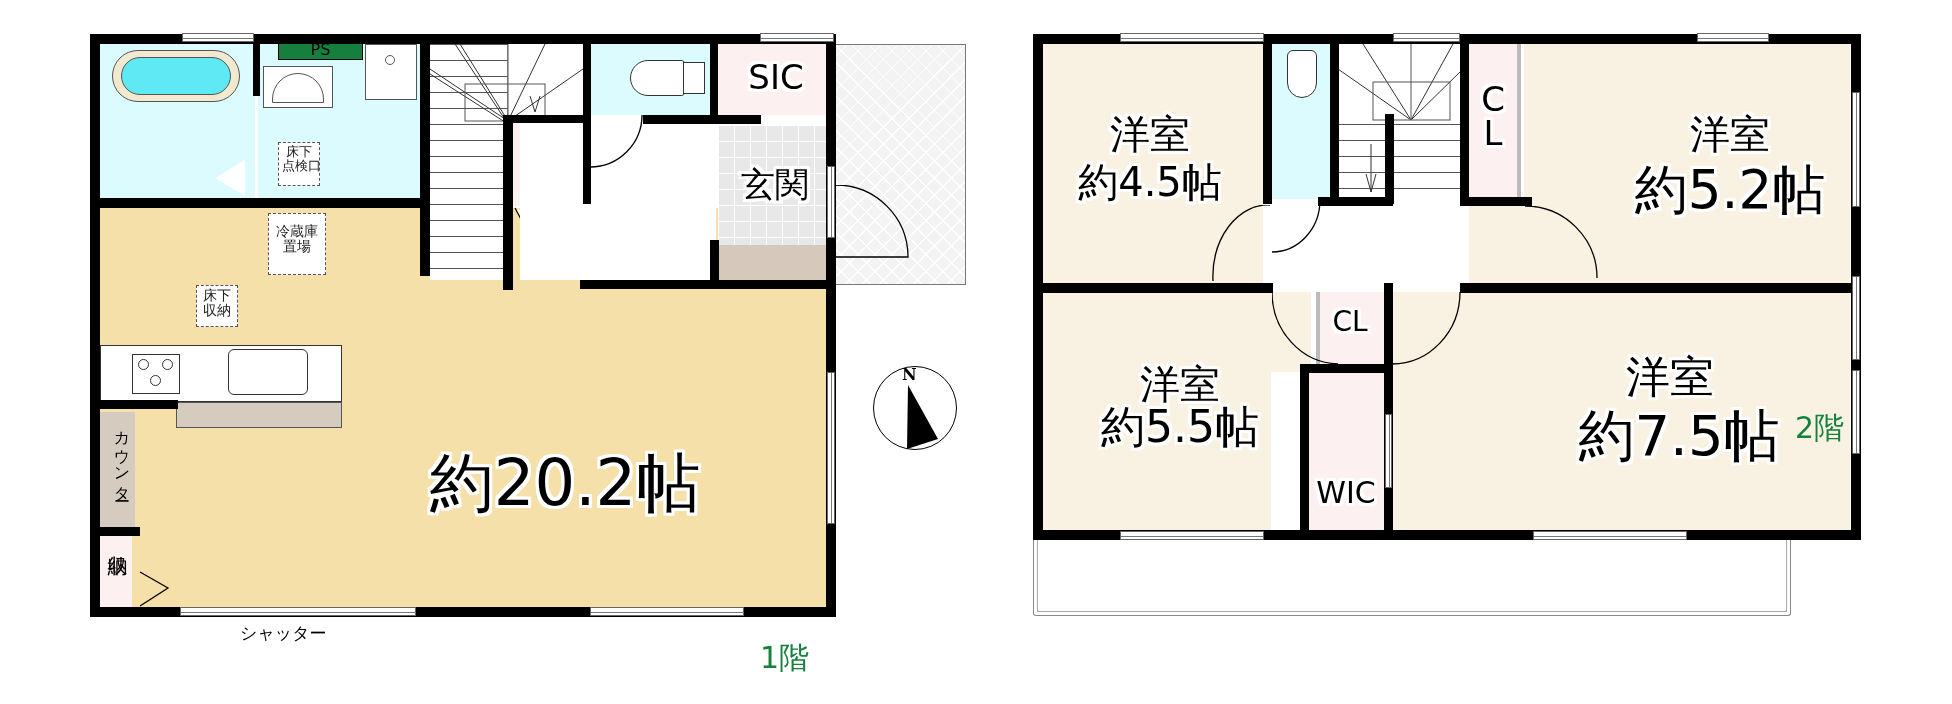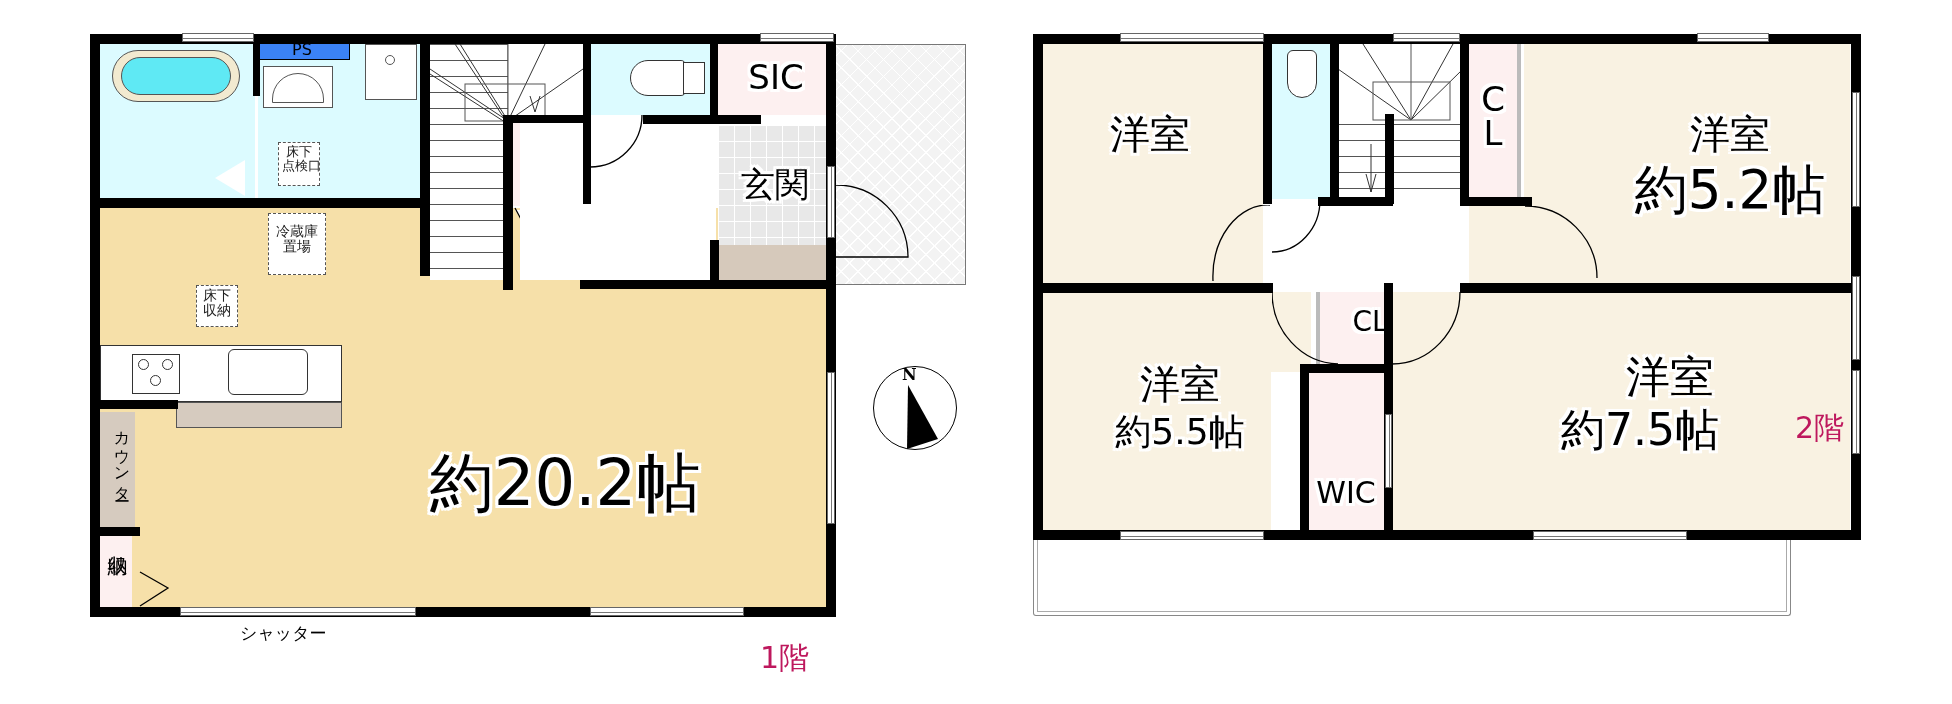--- a/index.html
+++ b/index.html
@@ -9,39 +9,39 @@
   .room{position:absolute;box-sizing:border-box;}
   .lbl{position:absolute;color:#000;text-align:center;white-space:nowrap;line-height:1.12;
        text-shadow:-3px -3px 0 #fff,3px -3px 0 #fff,-3px 3px 0 #fff,3px 3px 0 #fff,0 3px 0 #fff,0 -3px 0 #fff,3px 0 0 #fff,-3px 0 0 #fff;}
   .small-lbl{position:absolute;font-size:13px;line-height:1.1;text-align:center;background:#fff;border:1.5px dashed #555;box-sizing:border-box;padding:2px 3px;color:#222;}
   .win{position:absolute;background:#fff;border:1.5px solid #666;box-sizing:border-box;}
   .win.h::after{content:"";position:absolute;left:0;right:0;top:50%;border-top:1px solid #777;}
   .win.v::after{content:"";position:absolute;top:0;bottom:0;left:50%;border-left:1px solid #777;}
   .tile{background-color:#e8e8e8;background-image:linear-gradient(#fff 1px,transparent 1px),linear-gradient(90deg,#fff 1px,transparent 1px);background-size:16px 16px;}
   .hatch{background-color:#f3f3f3;background-image:repeating-linear-gradient(45deg,#fff 0 1px,transparent 1px 12px),repeating-linear-gradient(-45deg,#fff 0 1px,transparent 1px 12px);}
   .stairs{background-color:#fff;background-image:linear-gradient(#555 1px,transparent 1px);background-size:100% 16px;}
-  .floor-label{position:absolute;font-size:30px;color:#be185d;}
+  .floor-label{position:absolute;font-size:30px;color:#15803d;}
 </style>
 </head>
 <body>
 
 <div class="abs" style="left:0;top:0;width:990px;height:704px;">
 
   <div class="room hatch" style="left:836px;top:44px;width:130px;height:241px;border:1px solid #777;border-left:none;"></div>
 
   <div class="room" style="left:100px;top:208px;width:726px;height:399px;background:#f6e0a9;"></div>
 
   <div class="room" style="left:100px;top:44px;width:155px;height:154px;background:#dcfbff;"></div>
   <div class="abs" style="left:112px;top:50px;width:128px;height:52px;border-radius:26px;background:#f2ead0;border:1.5px solid #555;">
     <div class="abs" style="left:8px;top:6px;width:110px;height:38px;border-radius:19px;background:#5fe9f4;border:1px solid #555;"></div>
   </div>
   <div class="abs" style="left:215px;top:160px;width:0;height:0;border-top:18px solid transparent;border-bottom:18px solid transparent;border-right:30px solid #fff;"></div>
 
   <div class="room" style="left:258px;top:44px;width:162px;height:154px;background:#dcfbff;"></div>
-  <div class="room" style="left:254px;top:44px;width:96px;height:16px;background:#3b82f6;border:1.5px solid #000;border-top:none;">
+  <div class="room" style="left:278px;top:44px;width:85px;height:16px;background:#15803d;border:1.5px solid #000;border-top:none;">
     <span class="lbl" style="left:0;right:0;top:-3px;font-size:16px;text-shadow:none;">PS</span>
   </div>
   <div class="abs" style="left:263px;top:66px;width:70px;height:42px;background:#fff;border:1.5px solid #555;">
     <div class="abs" style="left:8px;top:6px;width:52px;height:30px;border-radius:26px 26px 0 0;border:1.2px solid #555;"></div>
   </div>
   <div class="abs" style="left:365px;top:44px;width:52px;height:56px;background:#fff;border:1.5px solid #555;">
     <div class="abs" style="left:19px;top:10px;width:10px;height:10px;border-radius:50%;border:1px solid #555;"></div>
   </div>
   <div class="small-lbl" style="left:278px;top:142px;width:42px;height:44px;white-space:pre;">床下
 点検口</div>
@@ -179,21 +179,21 @@
   <div class="room" style="left:272px;top:200px;width:188px;height:84px;background:#fff;"></div>
   <div class="room" style="left:469px;top:44px;width:52px;height:155px;background:#fdf0f0;border-right:4px solid #bbb;"></div>
   <span class="lbl" style="left:469px;top:82px;width:48px;font-size:34px;white-space:pre;line-height:1.0;">C
 L</span>
   <div class="room" style="left:524px;top:44px;width:326px;height:240px;background:#f9f2e2;"></div>
   <div class="room" style="left:469px;top:206px;width:60px;height:78px;background:#f9f2e2;"></div>
 
   <div class="room" style="left:43px;top:292px;width:228px;height:238px;background:#f9f2e2;"></div>
   <div class="room" style="left:271px;top:292px;width:40px;height:80px;background:#f9f2e2;"></div>
   <div class="room" style="left:316px;top:292px;width:68px;height:72px;background:#fdf0f0;border-left:4px solid #bbb;"></div>
-  <span class="lbl" style="left:316px;top:306px;width:68px;font-size:28px;margin-left:20px;">CL</span>
+  <span class="lbl" style="left:316px;top:306px;width:68px;font-size:28px;">CL</span>
   <div class="room" style="left:308px;top:372px;width:76px;height:158px;background:#fdf0f0;"></div>
   <span class="lbl" style="left:308px;top:432px;width:76px;font-size:30px;margin-top:44px;">WIC</span>
   <div class="room" style="left:392px;top:292px;width:458px;height:238px;background:#f9f2e2;"></div>
 
   <svg class="abs" style="left:210px;top:205px;" width="60" height="80">
       <path d="M60,0 A55,72 0 0 0 3,76" fill="none" stroke="#000" stroke-width="1.3"></path>
     </svg>
   <svg class="abs" style="left:272px;top:200px;" width="50" height="60">
       <path d="M48,0 A48,52 0 0 1 0,52" fill="none" stroke="#000" stroke-width="1.3"></path>
     </svg>
@@ -201,26 +201,27 @@
       <path d="M0,0 A72,72 0 0 1 72,72" fill="none" stroke="#000" stroke-width="1.3"></path>
     </svg>
   <svg class="abs" style="left:272px;top:292px;" width="70" height="80">
       <path d="M0,0 A68,72 0 0 0 66,72" fill="none" stroke="#000" stroke-width="1.3"></path>
     </svg>
   <svg class="abs" style="left:392px;top:292px;" width="70" height="80">
       <path d="M68,0 A68,72 0 0 1 0,72" fill="none" stroke="#000" stroke-width="1.3"></path>
     </svg>
 
   <span class="lbl" style="left:50px;top:112px;width:200px;font-size:40px;">洋室</span>
+  <span class="lbl" style="left:50px;top:160px;width:200px;font-size:40px;">約4.5帖</span>
   <span class="lbl" style="left:620px;top:112px;width:220px;font-size:40px;">洋室</span>
   <span class="lbl" style="left:620px;top:160px;width:220px;font-size:53px;">約5.2帖</span>
   <span class="lbl" style="left:80px;top:362px;width:200px;font-size:40px;">洋室</span>
-  <span class="lbl" style="left:80px;top:412px;width:200px;font-size:36px;text-align:center;">約5.5帖</span>
+  <span class="lbl" style="left:80px;top:402px;width:200px;font-size:44px;text-align:center;">約5.5帖</span>
   <span class="lbl" style="left:550px;top:352px;width:240px;font-size:44px;">洋室</span>
-  <span class="lbl" style="left:520px;top:405px;width:240px;font-size:44px;">約7.5帖</span>
+  <span class="lbl" style="left:559px;top:405px;width:240px;font-size:56px;">約7.5帖</span>
 
   <div class="wall" style="left:33px;top:34px;width:828px;height:10px;"></div>
   <div class="wall" style="left:33px;top:34px;width:10px;height:506px;"></div>
   <div class="wall" style="left:33px;top:530px;width:828px;height:10px;"></div>
   <div class="wall" style="left:851px;top:34px;width:10px;height:506px;"></div>
   <div class="wall" style="left:33px;top:283px;width:240px;height:10px;"></div>
   <div class="wall" style="left:460px;top:283px;width:400px;height:10px;"></div>
   <div class="wall" style="left:263px;top:34px;width:9px;height:170px;"></div>
   <div class="wall" style="left:330px;top:34px;width:9px;height:170px;"></div>
   <div class="wall" style="left:318px;top:197px;width:75px;height:9px;"></div>

